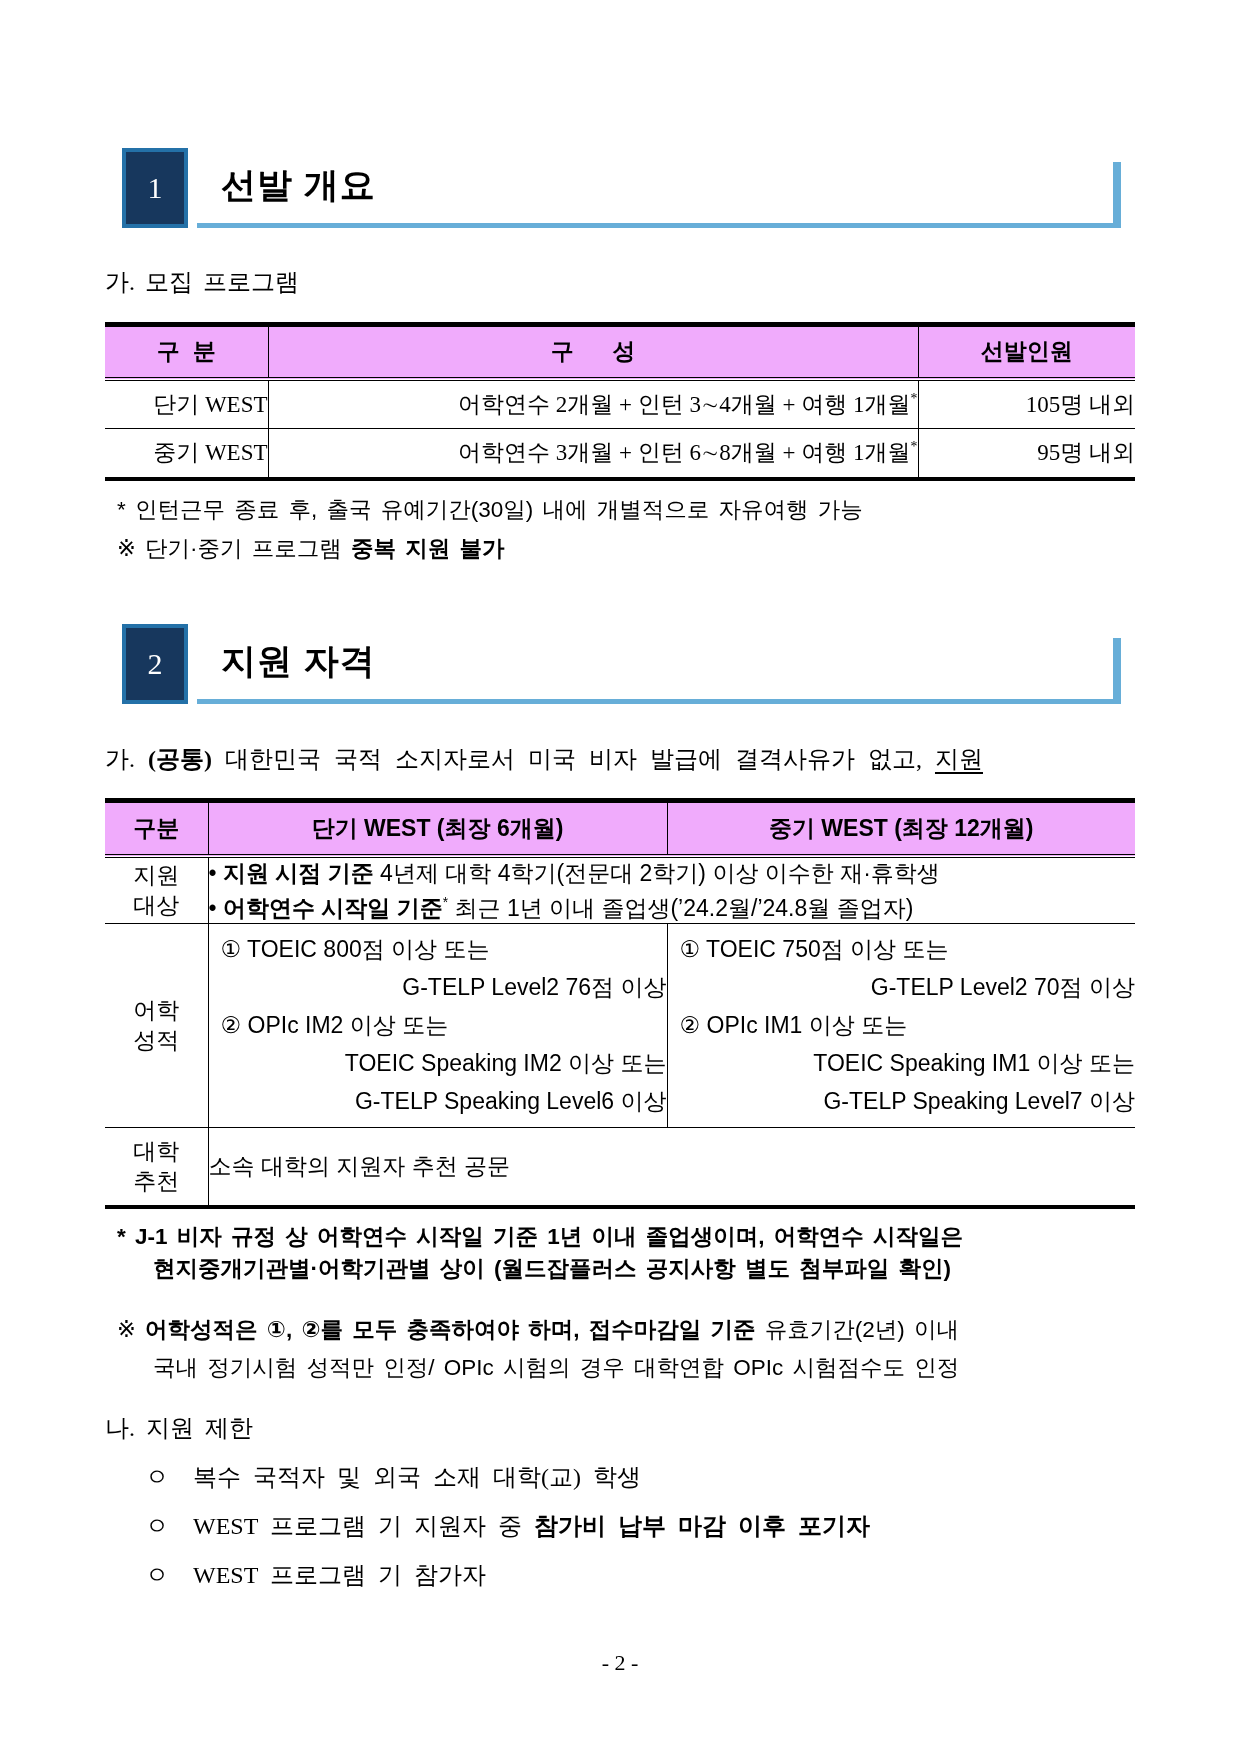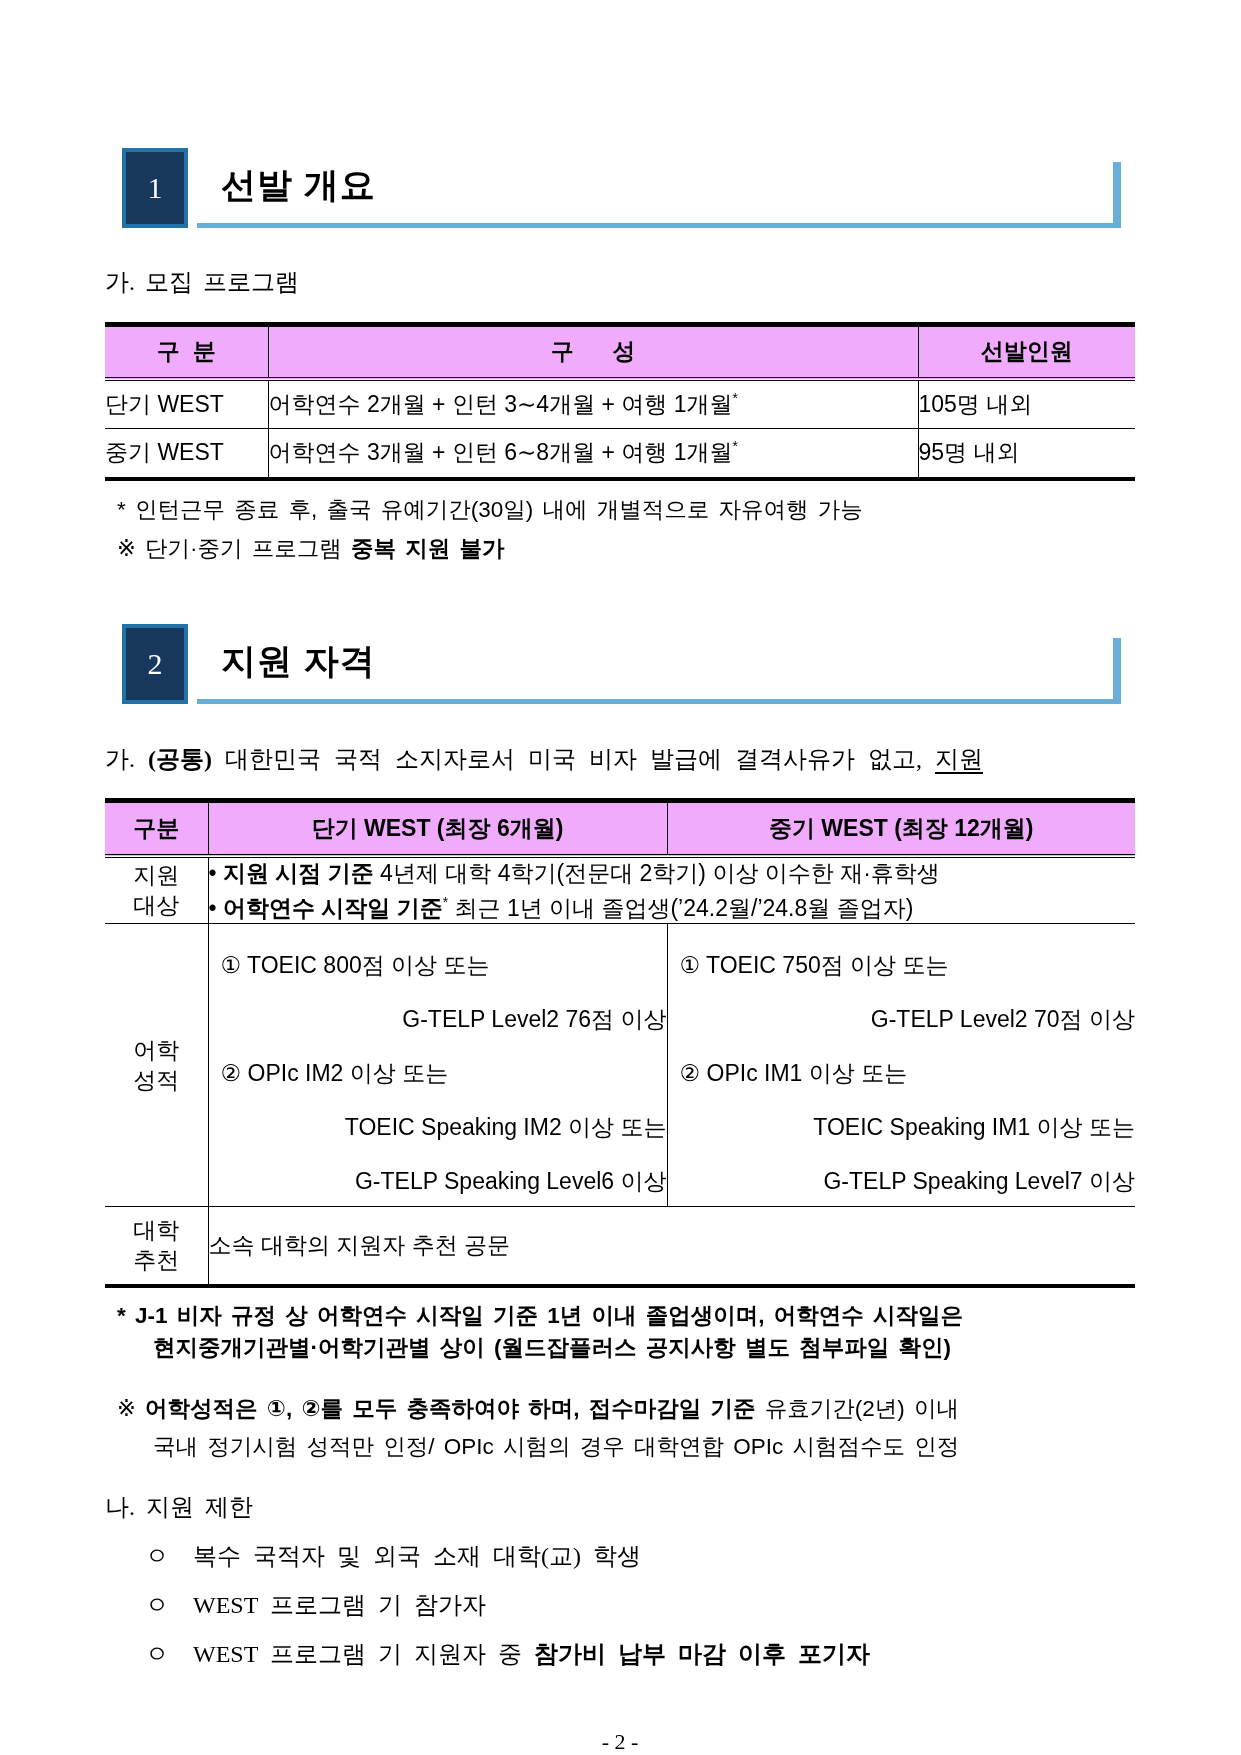--- a/index.html
+++ b/index.html
@@ -30,33 +30,33 @@
 
   
   .tbl { border-collapse:collapse; table-layout:fixed; width:1030px; margin-top:24px;
          border-top:5px solid #000; border-bottom:4px solid #000;
          font-family:"Liberation Sans","DejaVu Sans",sans-serif; font-size:23px; }
   .tbl th, .tbl td { border:1.5px solid #000; vertical-align:middle; }
   .tbl tr > *:first-child { border-left:none; }
   .tbl tr > *:last-child { border-right:none; }
   .tbl thead th { background:#f0abfc; font-weight:bold; white-space:pre; text-align:center;
                   border-top:none; border-bottom:4px double #000; }
-  .ctr { text-align:left; }
+  .ctr { text-align:right;font-family:Liberation Serif, serif; }
   .tbl1 thead tr { height:54px; }
   .tbl1 tbody tr { height:50px; }
   .tbl2 { margin-top:20px; }
   .tbl2 thead tr { height:56px; }
   .row-target { height:62px; }
   .row-lang { height:204px; }
   .row-rec { height:80px; }
   .rowlabel { text-align:center; line-height:30px; }
   .cell-left { text-align:left; }
   .t-line { line-height:30px; white-space:nowrap; }
   .lang-cell { padding:6px 0 6px 12px; vertical-align:middle; }
-  .lang-line { line-height:38px; white-space:nowrap;margin-top:16px; }
+  .lang-line { line-height:38px; white-space:nowrap; }
   .lang-indent { padding-left:33px;text-align:right; }
   sup { font-size:0.6em; }
 
   
   .fn { font-family:"Liberation Sans","DejaVu Sans",sans-serif; font-size:22.5px; line-height:30px;
         padding-left:12px; word-spacing:3px; }
   .fn-travel { margin-top:14px; }
   .fn-dup { margin-top:9px; }
   .fn-jvisa { margin-top:12px; font-weight:bold; line-height:32px; }
   .fn-jvisa .fn-line2 { padding-left:36px; }
@@ -180,19 +180,19 @@
       <div class="fn-line1">* J-1 비자 규정 상 어학연수 시작일 기준 1년 이내 졸업생이며, 어학연수 시작일은</div>
       <div class="fn-line2">현지중개기관별·어학기관별 상이 (월드잡플러스 공지사항 별도 첨부파일 확인)</div>
     </div>
     <div class="fn fn-lang">
       <div class="fn-line1"><span>※ </span><b>어학성적은 ①, ②를 모두 충족하여야 하며, 접수마감일 기준</b><span> 유효기간(2년) 이내</span></div>
       <div class="fn-line2">국내 정기시험 성적만 인정/ OPIc 시험의 경우 대학연합 OPIc 시험점수도 인정</div>
     </div>
 
     <div class="restrict-heading">나. 지원 제한</div>
     <div class="restrict-item">ㅇ  복수 국적자 및 외국 소재 대학(교) 학생</div>
+    <div class="restrict-item"><span>ㅇ  WEST 프로그램 기 지원자 중 </span><b>참가비 납부 마감 이후 포기자</b></div>
     <div class="restrict-item">ㅇ  WEST 프로그램 기 참가자</div>
-    <div class="restrict-item"><span>ㅇ  WEST 프로그램 기 지원자 중 </span><b>참가비 납부 마감 이후 포기자</b></div>
 
     <div class="page-number">- 2 -</div>
 
   </div>
 </div>
 
 </body></html>

